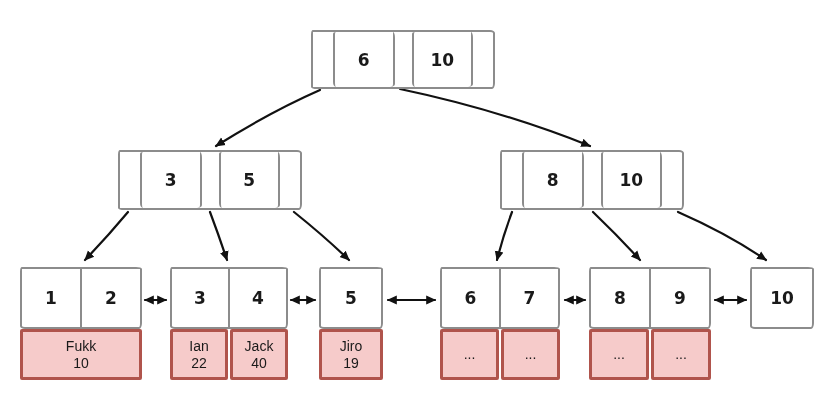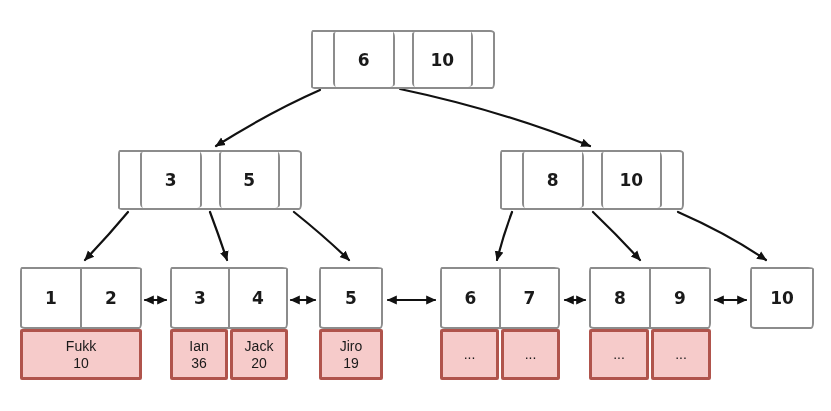--- a/index.html
+++ b/index.html
@@ -173,25 +173,25 @@
       <div class="lkey">
           <span>3</span>
         </div>
       <div class="lkey">
           <span>4</span>
         </div>
     </div>
     <div class="leaf-recs">
       <div class="rec">
         <span>Ian</span>
-        <span>36</span>
+        <span>22</span>
       </div>
       <div class="rec">
         <span>Jack</span>
-        <span>20</span>
+        <span>40</span>
       </div>
     </div>
   </div>
 
   <div class="leaf" style="left:319px; top:267px; width:64px;">
     <div class="leaf-keys">
       <div class="lkey">
           <span>5</span>
         </div>
     </div>

